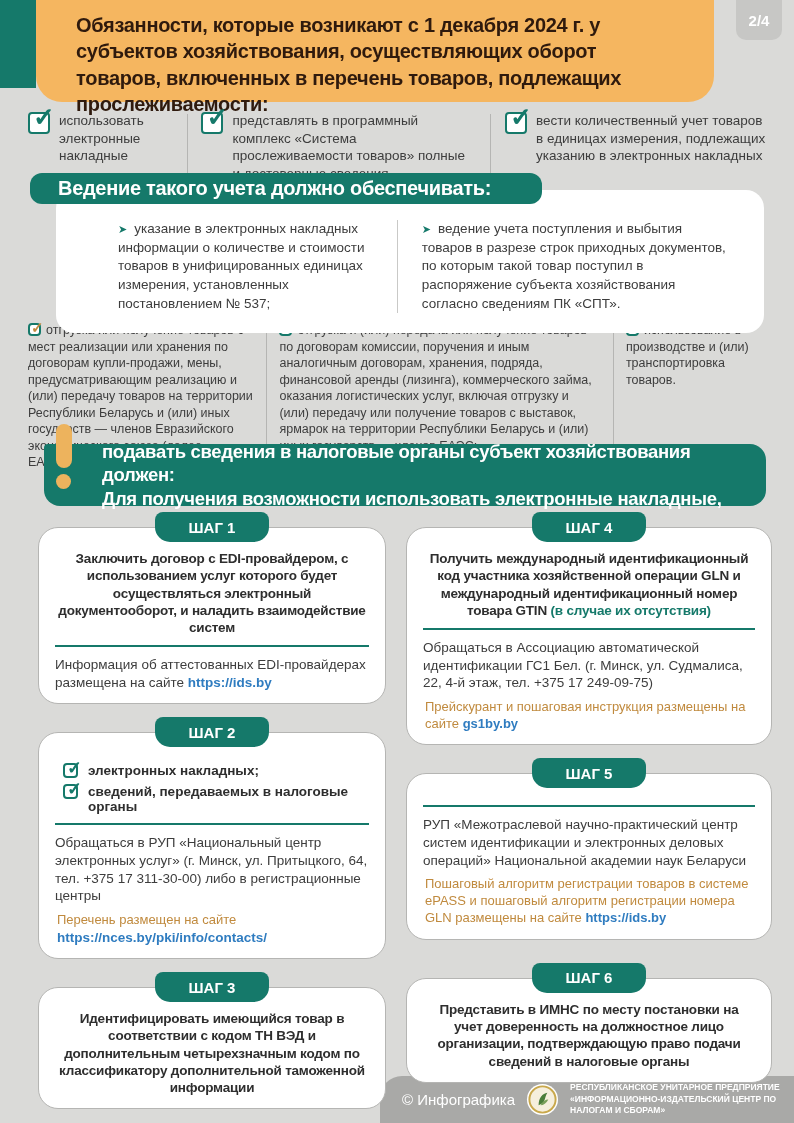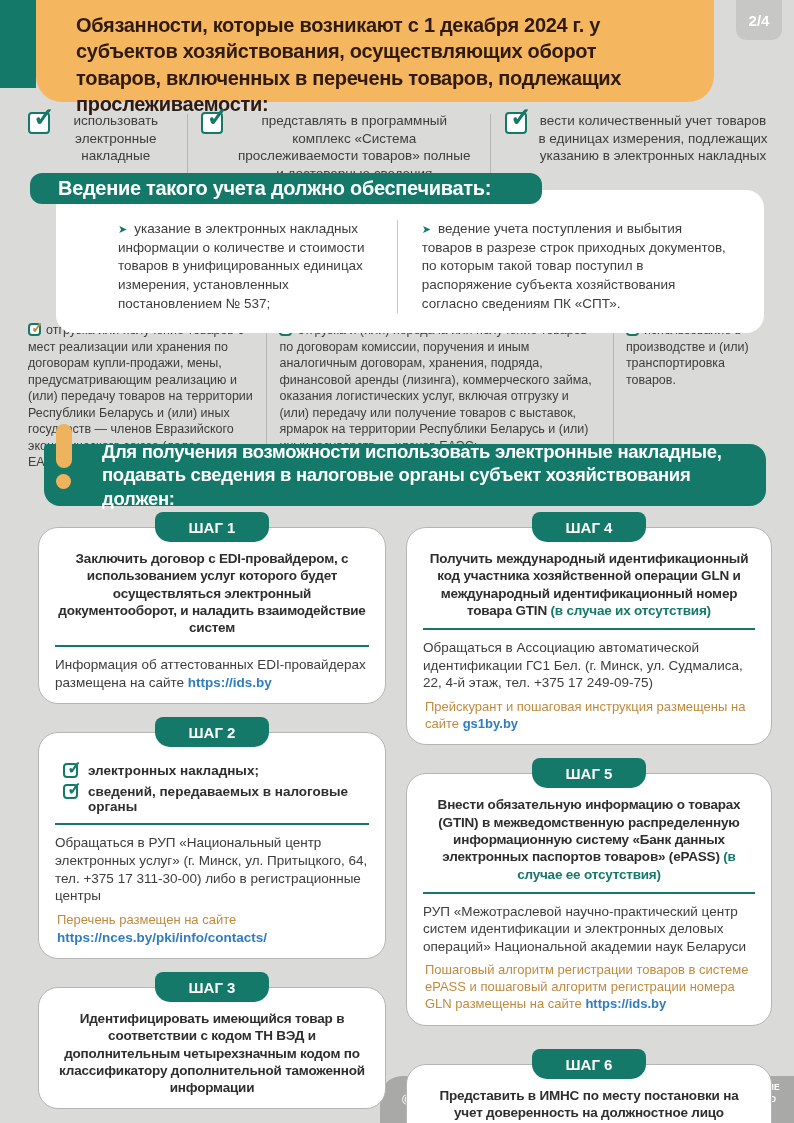--- a/index.html
+++ b/index.html
@@ -37,21 +37,21 @@
   .chk::after { content:"\2713"; position:absolute; font-weight:bold; color:#15796a; }
   .chk-lg { width:22px; height:22px; }
   .chk-lg::after { font-size:26px; left:3px; top:-12px; }
   .chk-md { width:15px; height:15px; }
   .chk-md::after { font-size:18px; left:2px; top:-8px; }
   .chk-sm { width:13px; height:13px; border-width:2px; vertical-align:-2px; margin-right:5px; }
   .chk-sm::after { font-size:15px; left:1px; top:-7px; color:#c08a3e; }
 
   
   .obligations { left:28px; top:112px; width:742px; display:flex; align-items:flex-start; }
-  .oblig-item { display:flex; gap:9px; align-items:flex-start;text-align:center; }
+  .oblig-item { display:flex; gap:9px; align-items:flex-start; }
   .oblig-item .txt { font-size:13.5px; line-height:1.3; color:#3d3d3d; }
   .oblig-div { width:1px; background:#b5b5b3; align-self:stretch; margin:2px 14px; }
 
   
   .accounting { left:30px; top:173px; width:734px; }
   .acc-banner {
     position:relative; z-index:2; width:512px; height:31px;
     background:#15796a; border-radius:12px;
     display:flex; align-items:center; padding-left:28px;
     color:#fff; font-weight:bold; font-size:20px; letter-spacing:-0.3px;
@@ -164,22 +164,22 @@
 <div class="abs ops">
   <div class="ops-col ops-col1"><span class="chk chk-sm"></span><span>отгрузка или получение товаров с мест реализации или хранения по договорам купли-продажи, мены, предусматривающим реализацию и (или) передачу товаров на территории Республики Беларусь и (или) иных государств — членов Евразийского экономического союза (далее — ЕАЭС);</span></div>
   <div class="ops-div"></div>
   <div class="ops-col ops-col2"><span class="chk chk-sm"></span><span>отгрузка и (или) передача или получение товаров по договорам комиссии, поручения и иным аналогичным договорам, хранения, подряда, финансовой аренды (лизинга), коммерческого займа, оказания логистических услуг, включая отгрузку и (или) передачу или получение товаров с выставок, ярмарок на территории Республики Беларусь и (или) иных государств — членов ЕАЭС;</span></div>
   <div class="ops-div"></div>
   <div class="ops-col ops-col3"><span class="chk chk-sm"></span><span>использование в производстве и (или) транспортировка товаров.</span></div>
 </div>
 
 <div class="abs intro">
   <div class="intro-text">
+    <div>подавать сведения в налоговые органы субъект хозяйствования должен:</div>
     <div>Для получения возможности использовать электронные накладные,</div>
-    <div>подавать сведения в налоговые органы субъект хозяйствования должен:</div>
   </div>
 </div>
 <div class="abs excl">
   <div class="bar"></div>
   <div class="dot"></div>
 </div>
 
 <div class="abs steps">
 
   <div class="col">
@@ -231,21 +231,20 @@
         <div class="step-title"><span>Получить международный идентификационный код участника хозяйственной операции GLN и международный идентификационный номер товара GTIN </span><span class="accent">(в случае их отсутствия)</span></div>
         <div class="tdiv"></div>
         <div class="step-body">Обращаться в Ассоциацию автоматической идентификации ГС1 Бел. (г. Минск, ул. Судмалиса, 22, 4-й этаж, тел. +375 17 249-09-75)</div>
         <div class="note-orange"><span>Прейскурант и пошаговая инструкция размещены на сайте </span><a class="link" href="#">gs1by.by</a></div>
       </div>
     </div>
 
     <div class="step">
       <div class="tab">ШАГ 5</div>
       <div class="box">
-        <div class="step-title"><span>Внести обязательную информацию о товарах (GTIN) в межведомственную распределенную информационную систему «Банк данных электронных паспортов товаров» (ePASS) </span><span class="accent">(в случае ее отсутствия)</span></div>
         <div class="tdiv"></div>
         <div class="step-body">РУП «Межотраслевой научно-практический центр систем идентификации и электронных деловых операций» Национальной академии наук Беларуси</div>
         <div class="note-orange"><span>Пошаговый алгоритм регистрации товаров в системе ePASS и пошаговый алгоритм регистрации номера GLN размещены на сайте </span><a class="link" href="#">https://ids.by</a></div>
       </div>
     </div>
 
     <div class="step" style="margin-top:10px;">
       <div class="tab">ШАГ 6</div>
       <div class="box">
         <div class="step-title" style="padding:0 14px;">Представить в ИМНС по месту постановки на учет доверенность на должностное лицо организации, подтверждающую право подачи сведений в налоговые органы</div>

